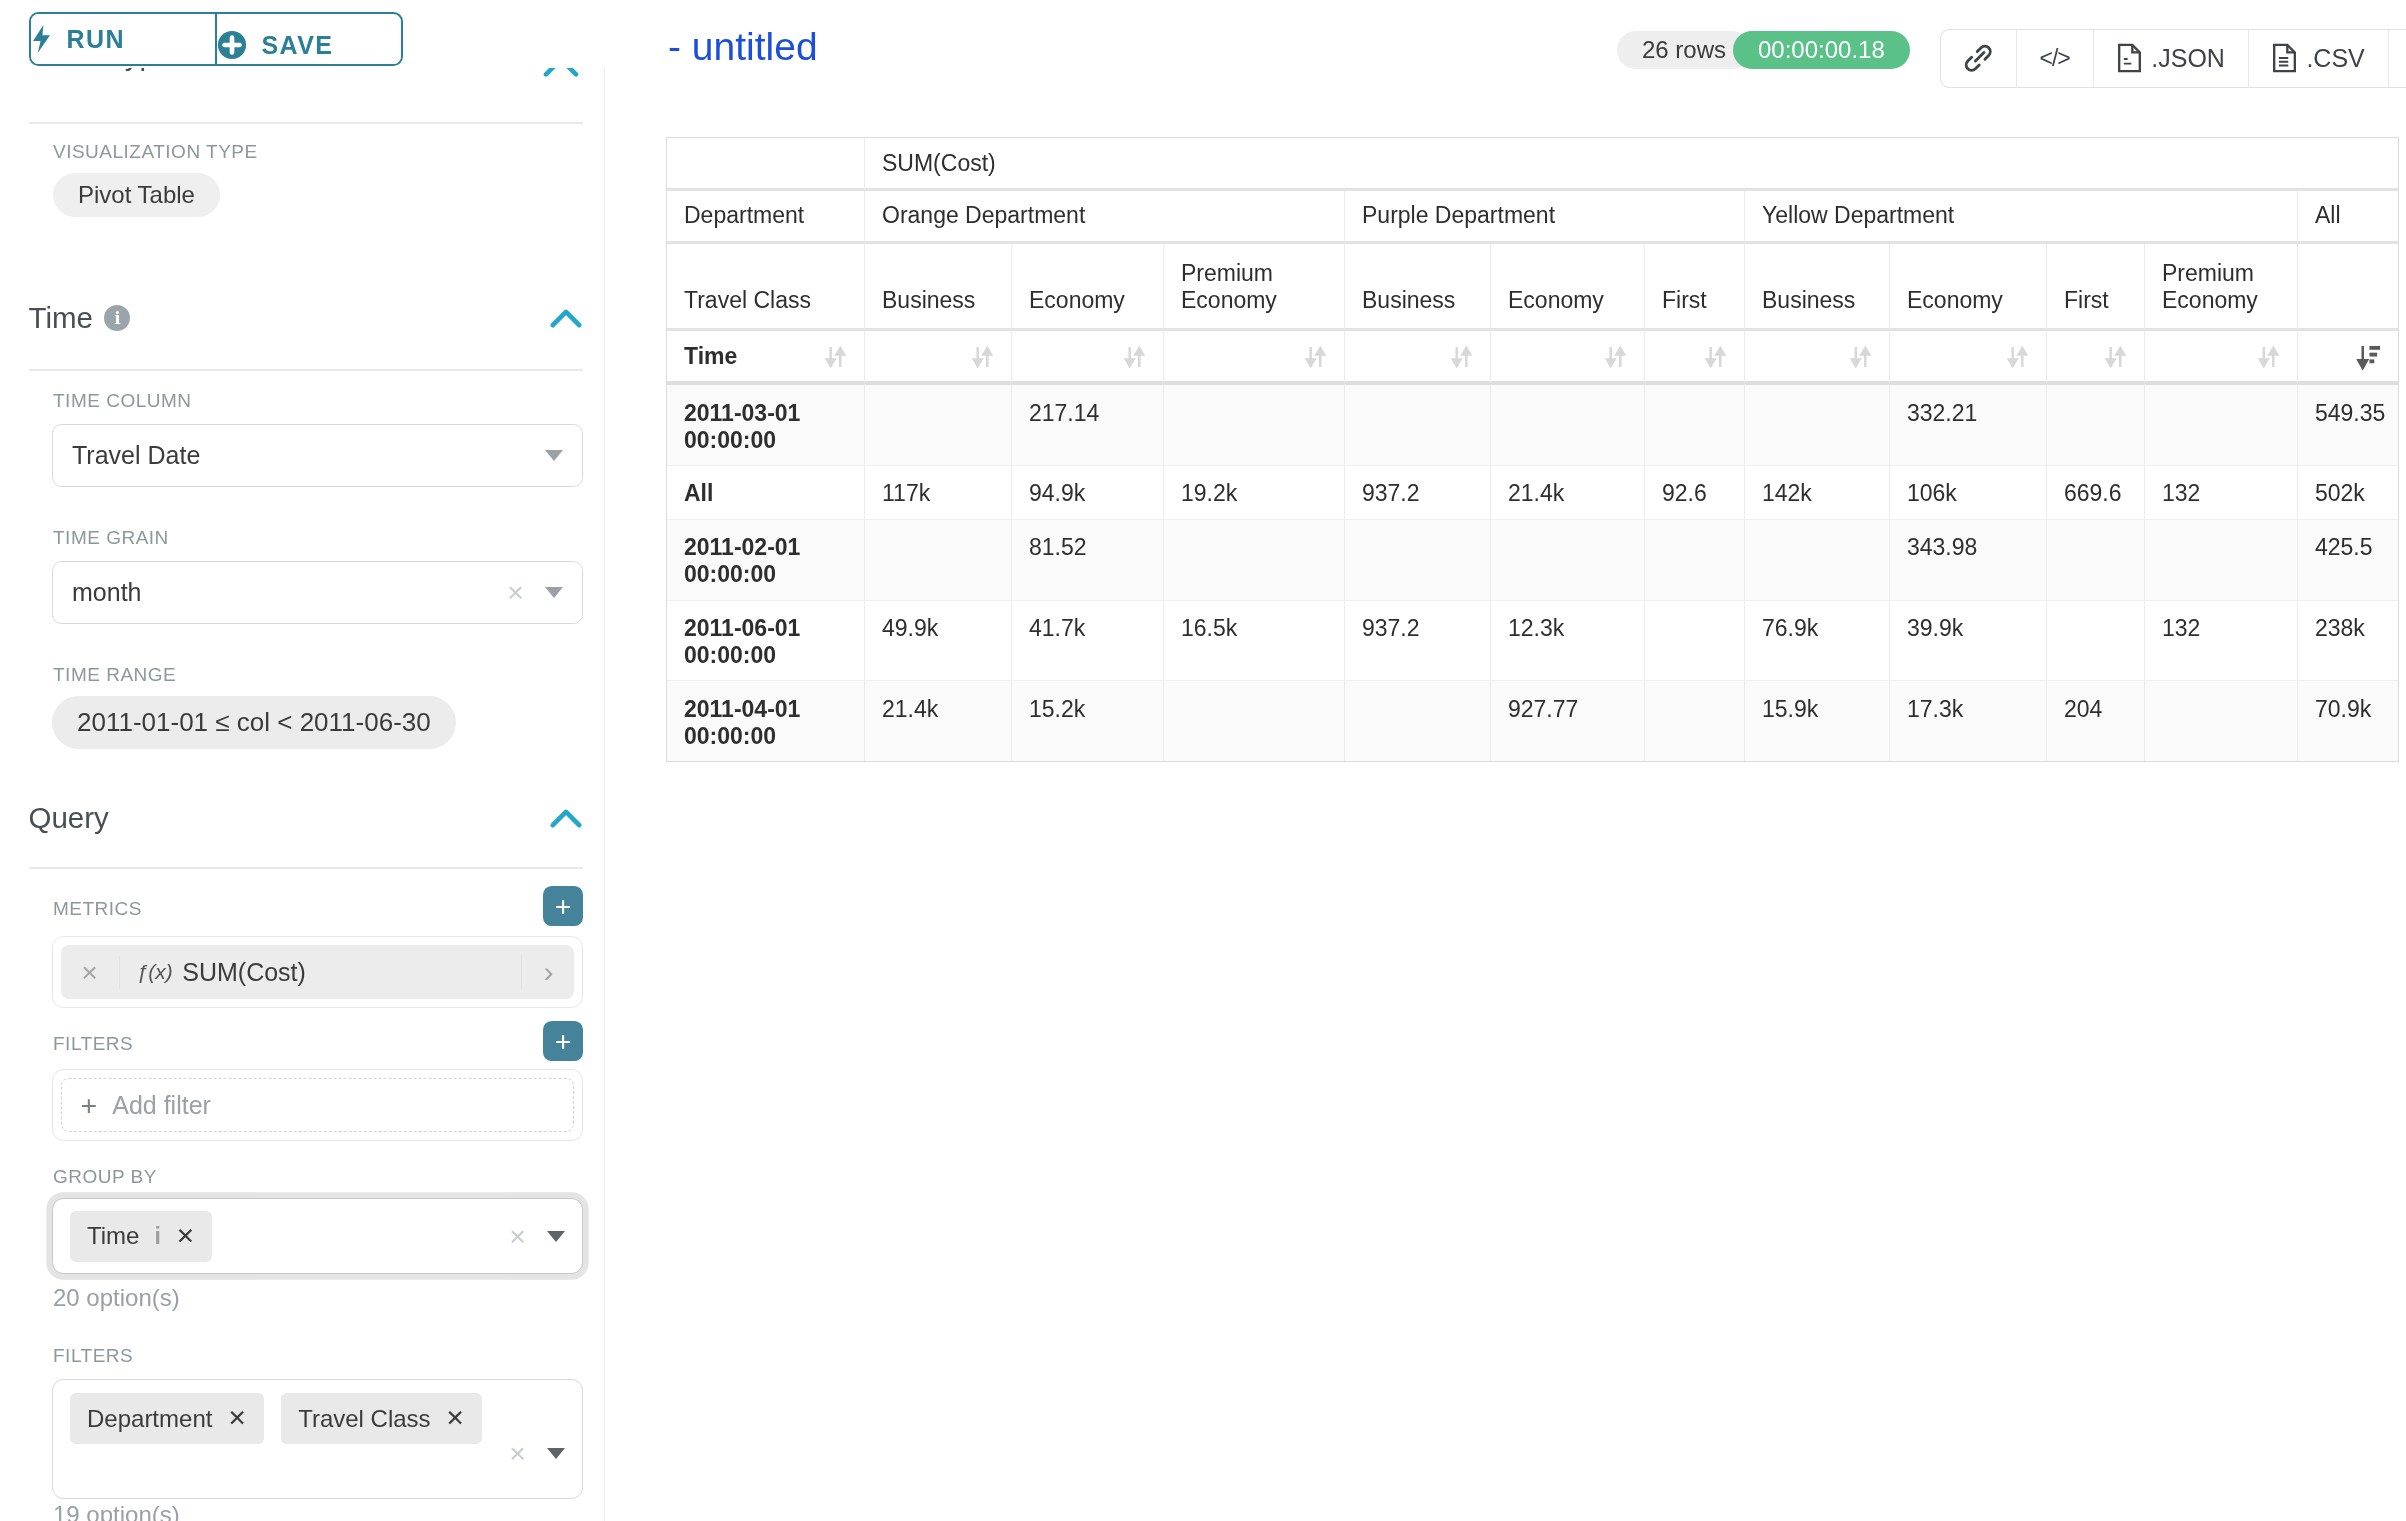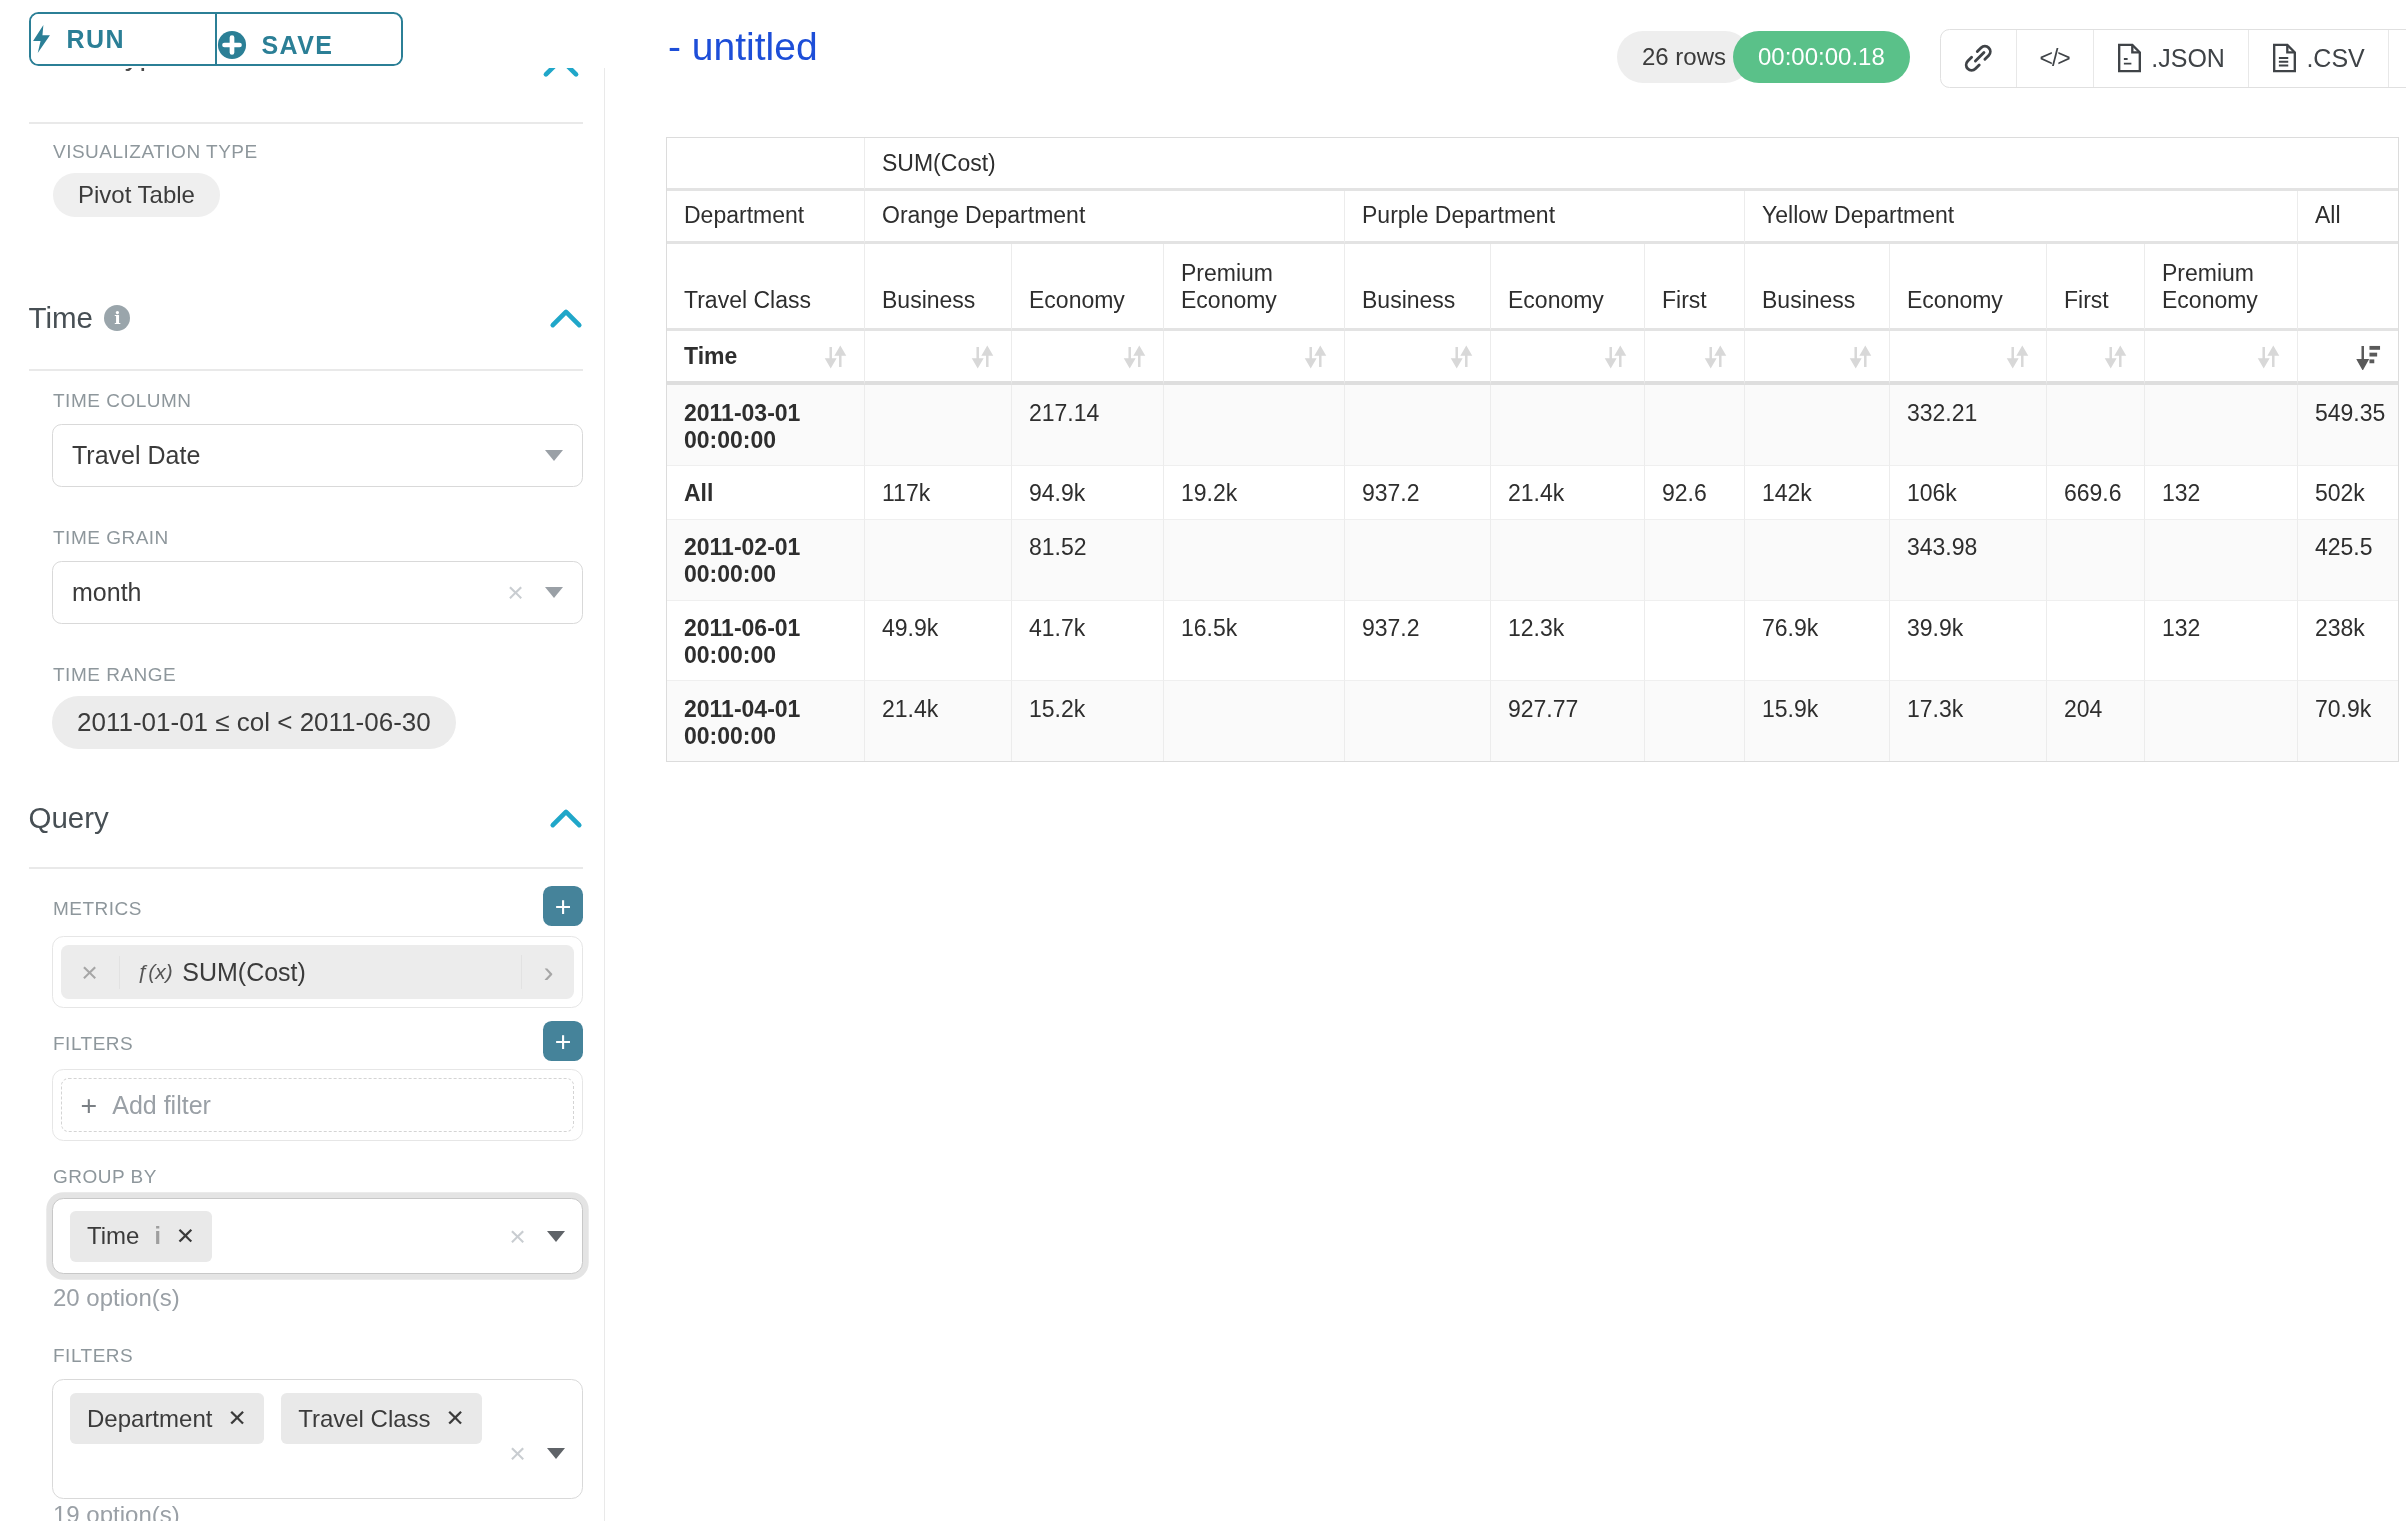--- a/index.html
+++ b/index.html
@@ -71,21 +71,21 @@
   .tag .tag-x { color:#3b3b3b; font-weight:700; font-size:23px; }
   .opt-count { position:absolute; left:53px; font-size:24px; color:#9aa0a6; }
 
   .cols-select { position:absolute; left:52px; width:531px; height:120px; border:1.9px solid #d9d9d9;
     border-radius:11.4px; background:#fff; padding:13.3px 17px; }
   .cols-right { position:absolute; right:17px; top:59px; display:flex; align-items:center; }
 
   
   .main { position:absolute; left:626px; top:0; width:1780px; height:1522px; background:#fff; }
   .page-title { position:absolute; left:42px; top:25px; font-size:39px; color:#1d4ed8; }
-  .badge { position:absolute; height:52px; display:inline-flex; align-items:center; border-radius:27.6px;
+  .badge { position:absolute; height:38px; display:inline-flex; align-items:center; border-radius:27.6px;
     padding:0 25px; font-size:24px; }
   .badge.gray { background:#eeeeee; color:#3b3b3b; left:991px; top:31px; }
   .badge.green { background:#5ac189; color:#fff; left:1107px; top:31px; }
   .btn-group { position:absolute; left:1314px; top:28.5px; height:59px; display:flex;
     border:1.9px solid #e0e0e0; border-radius:9.5px; background:#fff; }
   .bg-seg { display:flex; align-items:center; justify-content:center; padding:0 23px; gap:9.5px;
     font-size:25px; color:#3f4347; border-right:1.9px solid #e8e8e8; cursor:pointer; }
   .bg-seg:last-child { border-right:none; }
   .code-glyph { font-size:23px; color:#3f4347; letter-spacing:-1px; }
 

